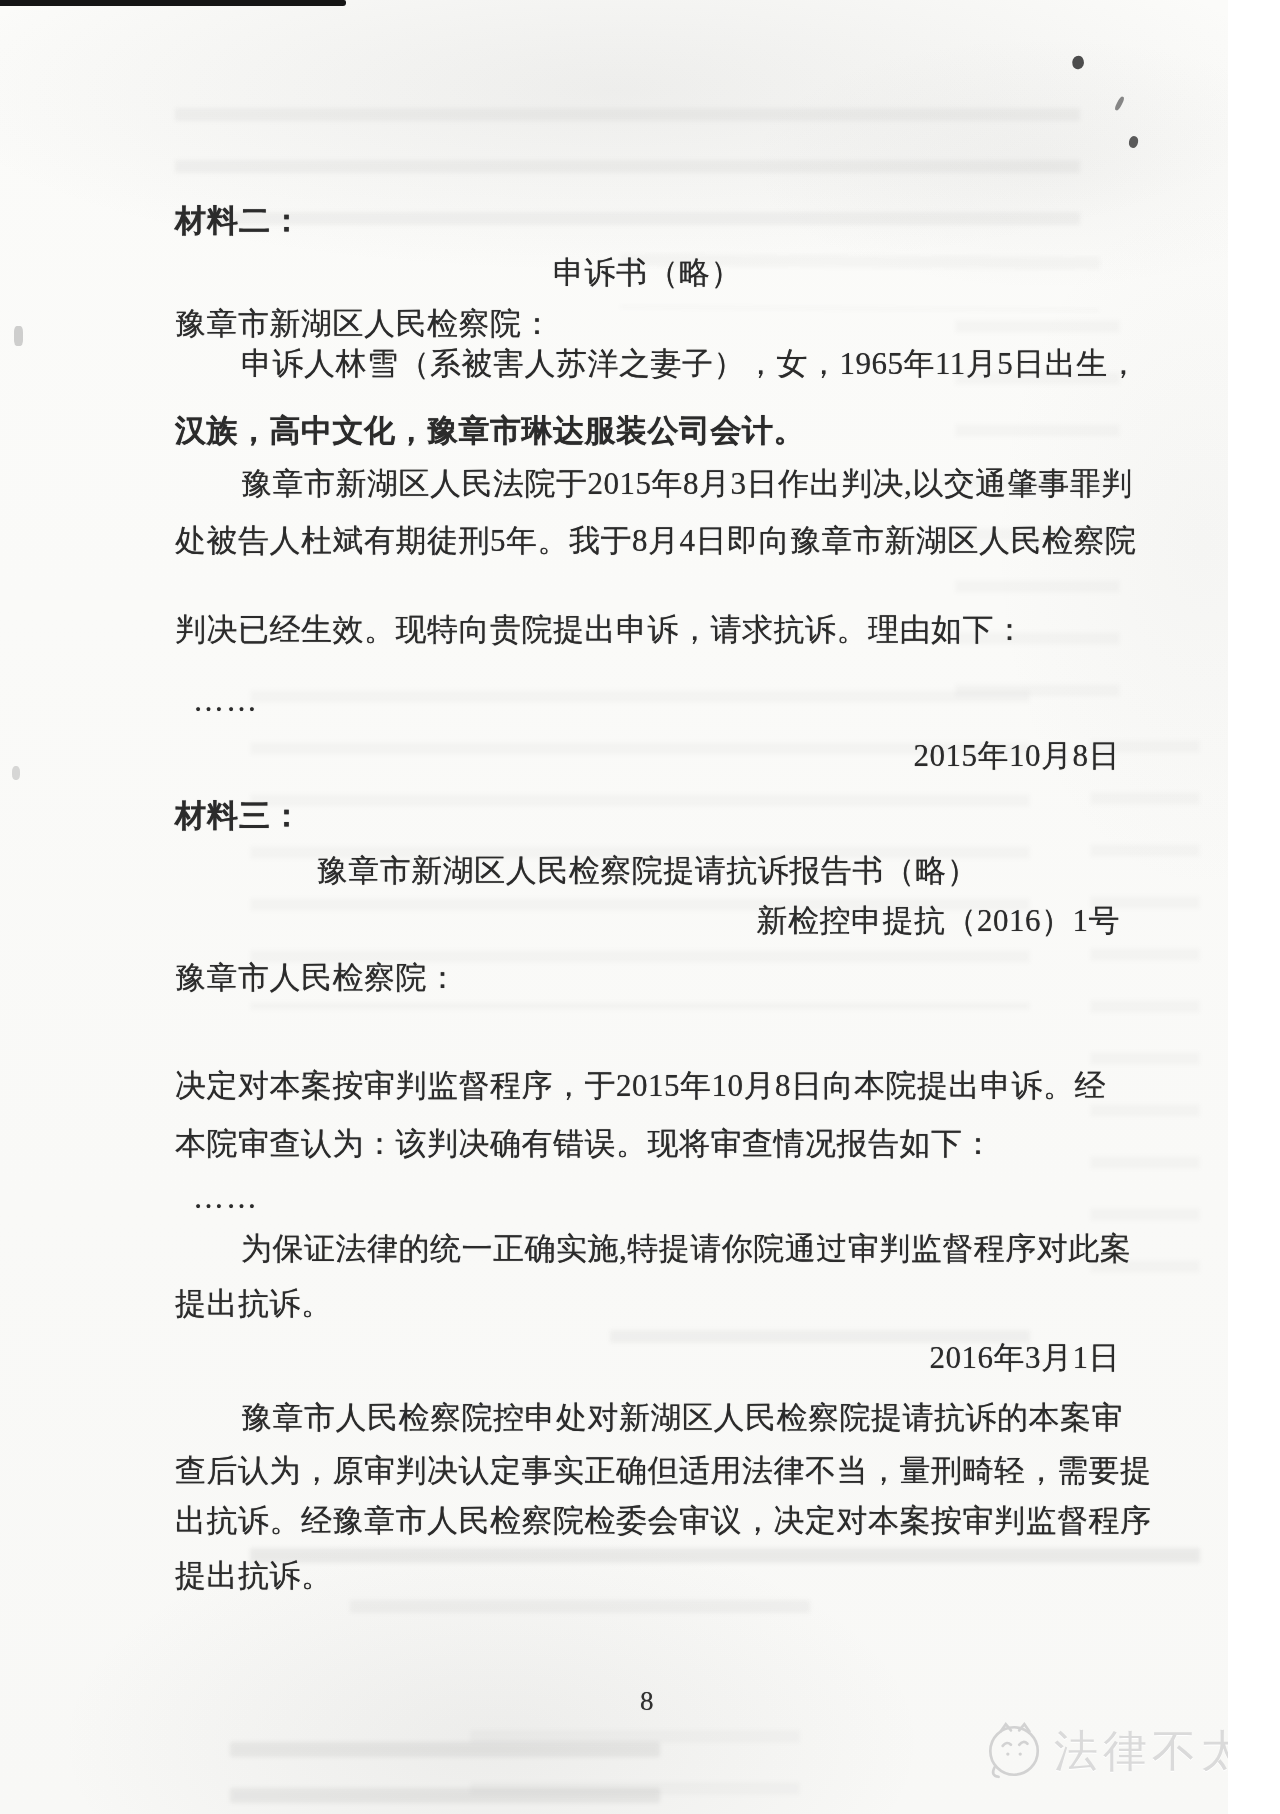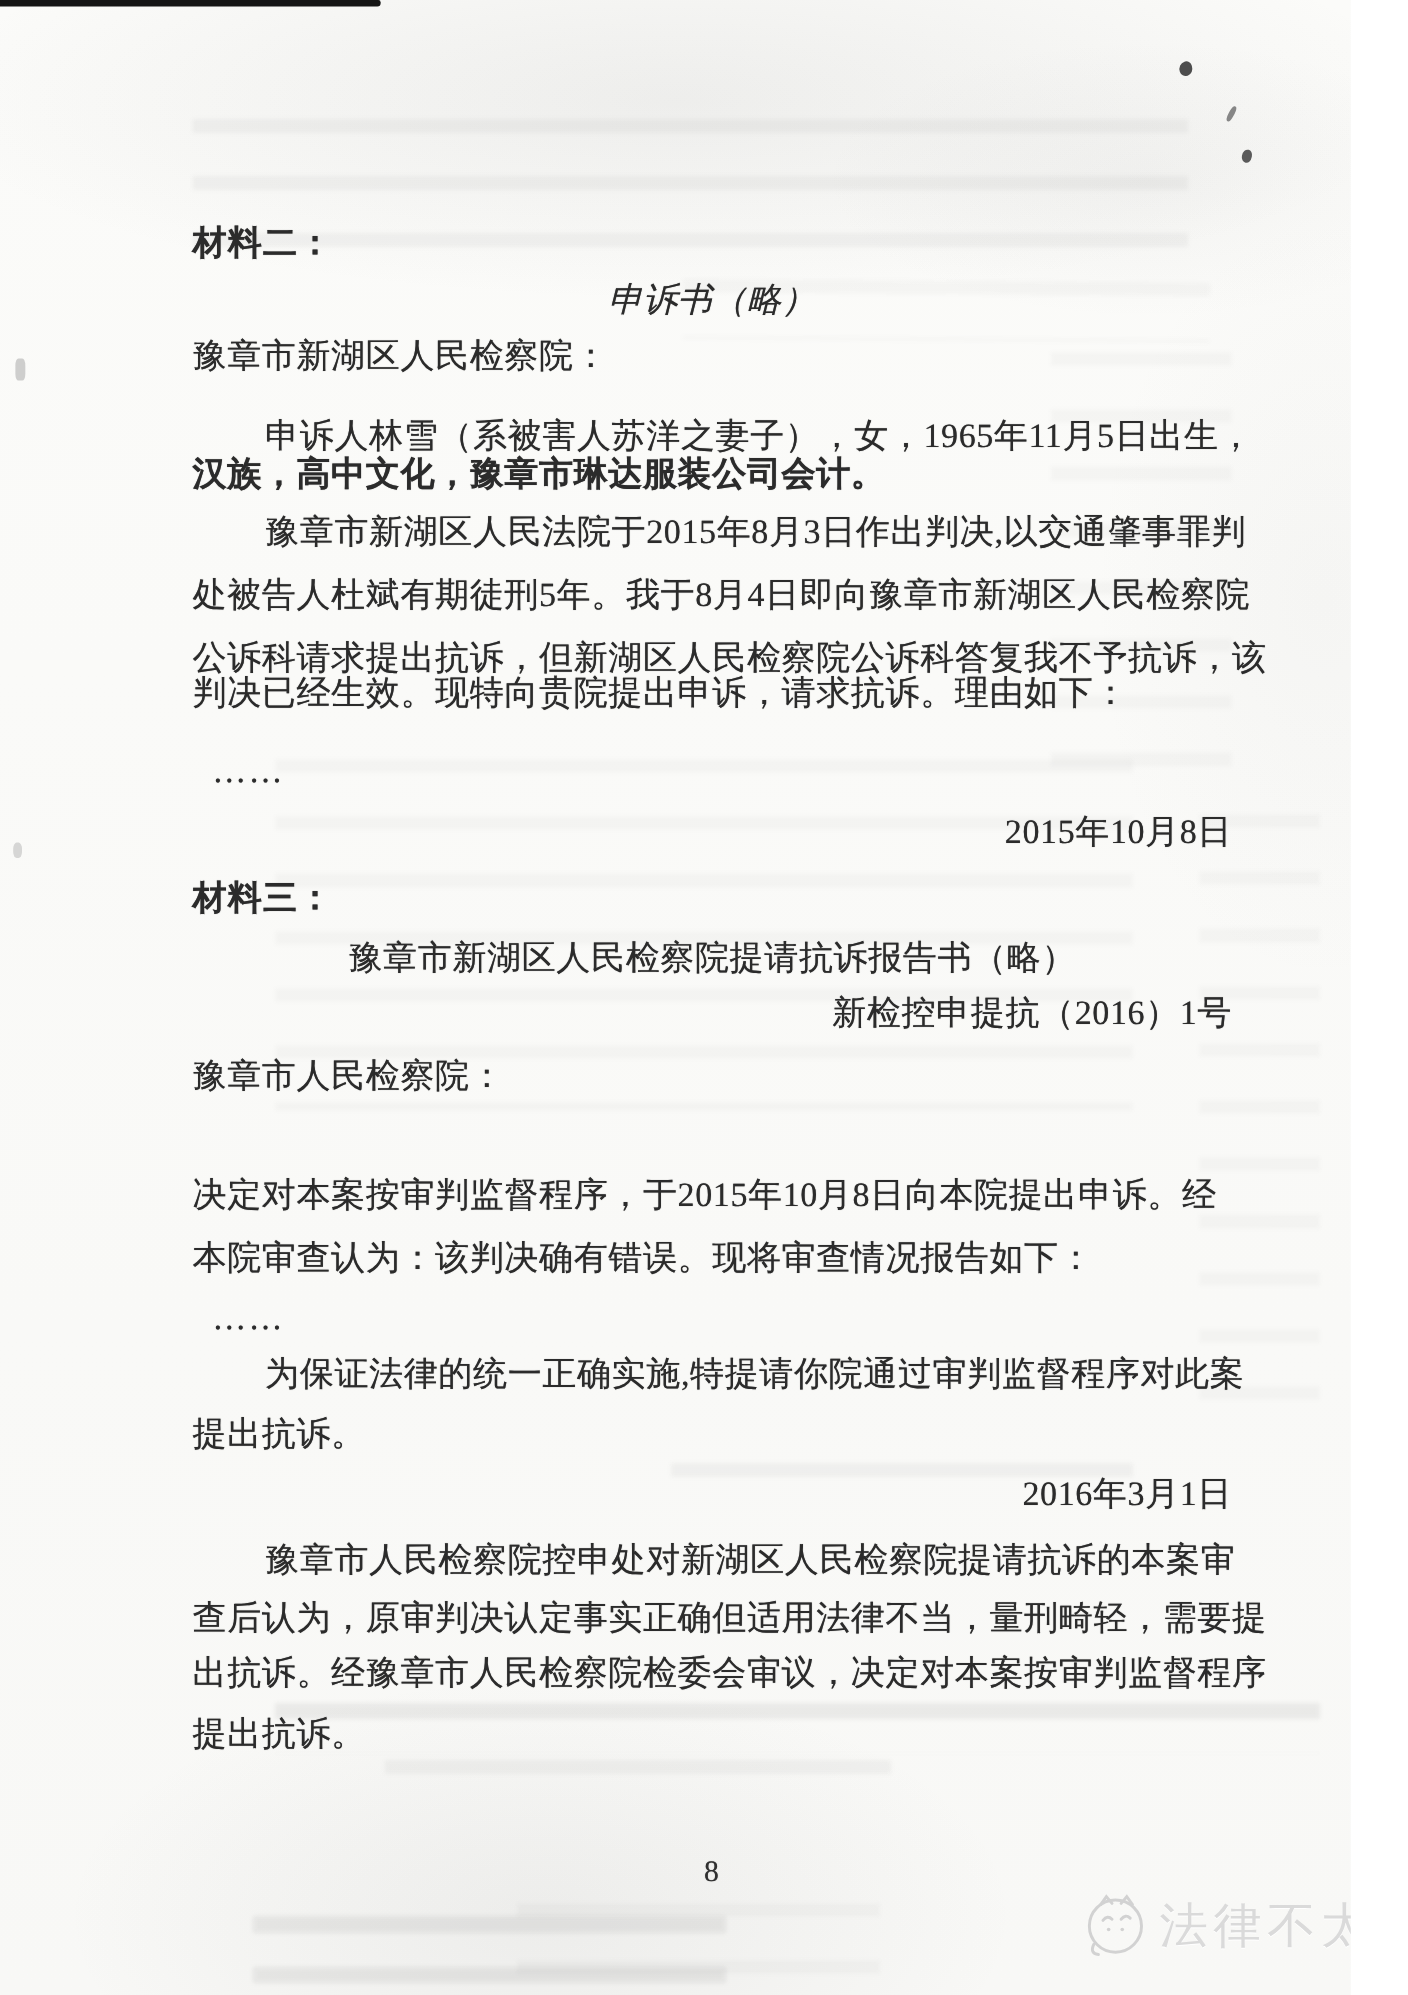--- a/index.html
+++ b/index.html
@@ -45,21 +45,21 @@
     position:absolute;left:175px;width:945px;
     font-size:31px;line-height:38px;white-space:nowrap;
     color:#2b2b2b;letter-spacing:.5px;
     text-shadow:0 0 .7px rgba(45,45,45,.75);
   }
   .ln.indent{padding-left:66px;}
   .ln.dots{padding-left:18px;letter-spacing:2px;}
   .ln.center{text-align:center;}
   .ln.right{text-align:right;}
   .ln.heading{font-weight:700;letter-spacing:1px;}
-  .l0{top:202px;} .l1{top:254px;font-style:italic;} .l2{top:305px;} .l3{top:377px;}
+  .l0{top:202px;} .l1{top:254px;} .l2{top:305px;} .l3{top:345px;}
   .l4{top:412px;font-weight:bold;} .l5{top:465px;} .l6{top:522px;} .l7{top:579px;}
   .l8{top:611px;} .l9{top:682px;} .l10{top:737px;} .l11{top:797px;}
   .l12{top:852px;} .l13{top:902px;} .l14{top:959px;} .l15{top:1014px;}
   .l16{top:1067px;} .l17{top:1125px;} .l18{top:1179px;} .l19{top:1230px;}
   .l20{top:1285px;} .l21{top:1339px;} .l22{top:1399px;} .l23{top:1452px;}
   .l24{top:1502px;} .l25{top:1557px;}
   
   .page-number{position:absolute;left:640px;top:1686px;font-size:27px;color:#303030;text-shadow:0 0 .7px rgba(45,45,45,.7);}
   .watermark{position:absolute;left:980px;top:1718px;display:flex;align-items:center;}
   .watermark .wm-icon{width:66px;height:66px;flex:0 0 auto;}
@@ -93,21 +93,20 @@
   <div class="smudge dense m9"></div>
   <div class="smudge faint m10"></div>
 
   <div class="ln heading l0">材料二：</div>
   <div class="ln center  l1">申诉书（略）</div>
   <div class="ln l2">豫章市新湖区人民检察院：</div>
   <div class="ln indent l3">申诉人林雪（系被害人苏洋之妻子），女，1965年11月5日出生，</div>
   <div class="ln l4">汉族，高中文化，豫章市琳达服装公司会计。</div>
   <div class="ln indent l5">豫章市新湖区人民法院于2015年8月3日作出判决,以交通肇事罪判</div>
   <div class="ln l6">处被告人杜斌有期徒刑5年。我于8月4日即向豫章市新湖区人民检察院</div>
-  <div class="ln l7">公诉科请求提出抗诉，但新湖区人民检察院公诉科答复我不予抗诉，该</div>
   <div class="ln l8">判决已经生效。现特向贵院提出申诉，请求抗诉。理由如下：</div>
   <div class="ln dots l9">……</div>
   <div class="ln right l10">2015年10月8日</div>
   <div class="ln heading l11">材料三：</div>
   <div class="ln center l12">豫章市新湖区人民检察院提请抗诉报告书（略）</div>
   <div class="ln right l13">新检控申提抗（2016）1号</div>
   <div class="ln l14">豫章市人民检察院：</div>
   <div class="ln l16">决定对本案按审判监督程序，于2015年10月8日向本院提出申诉。经</div>
   <div class="ln l17">本院审查认为：该判决确有错误。现将审查情况报告如下：</div>
   <div class="ln dots l18">……</div>

